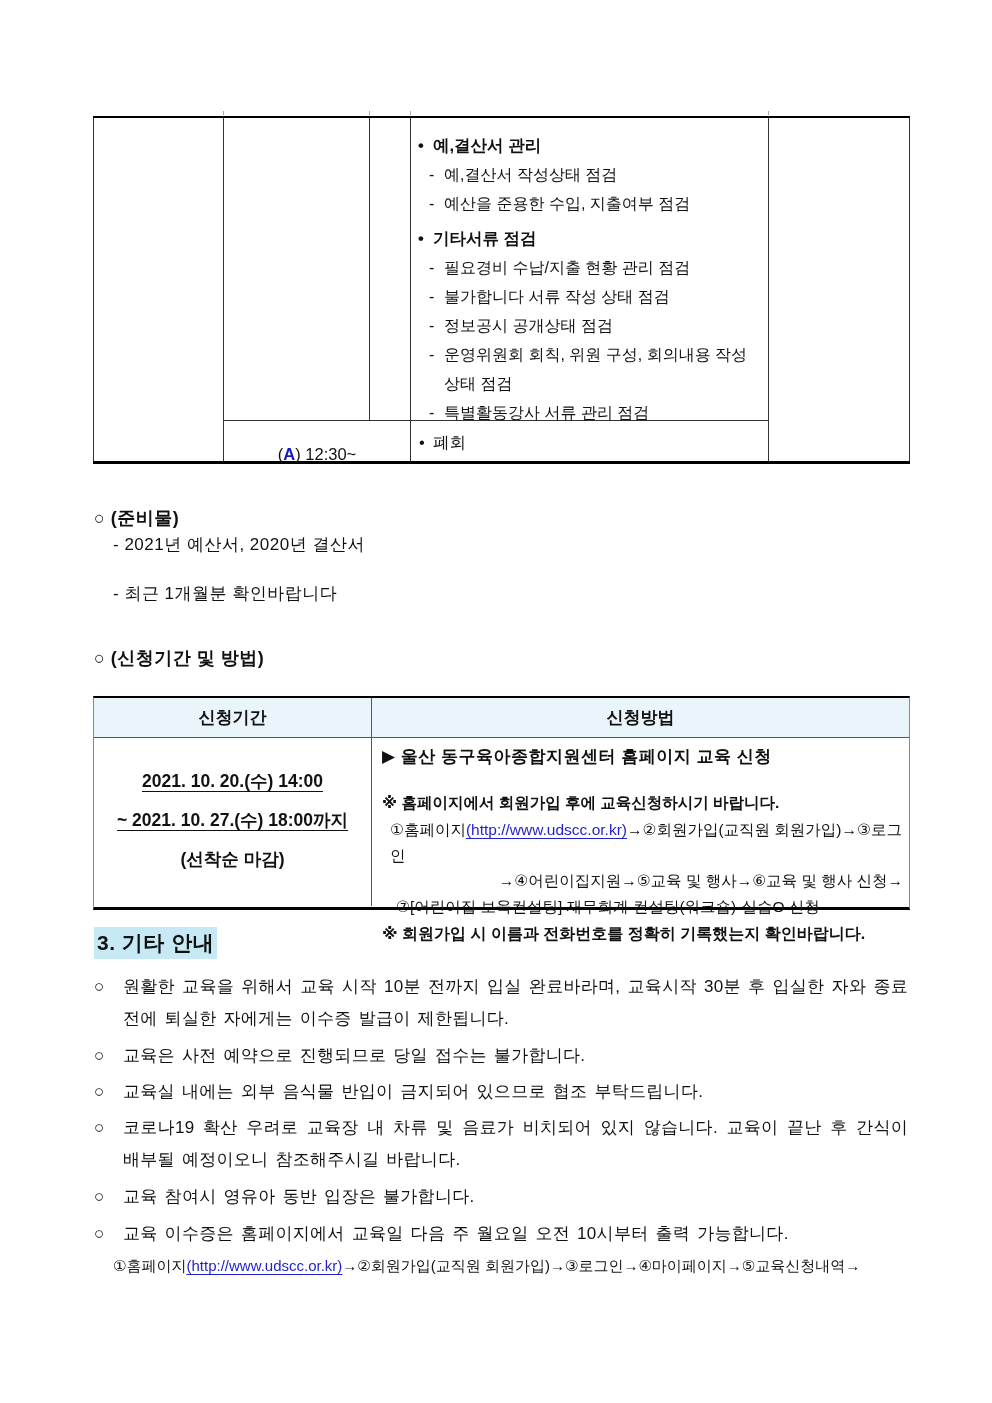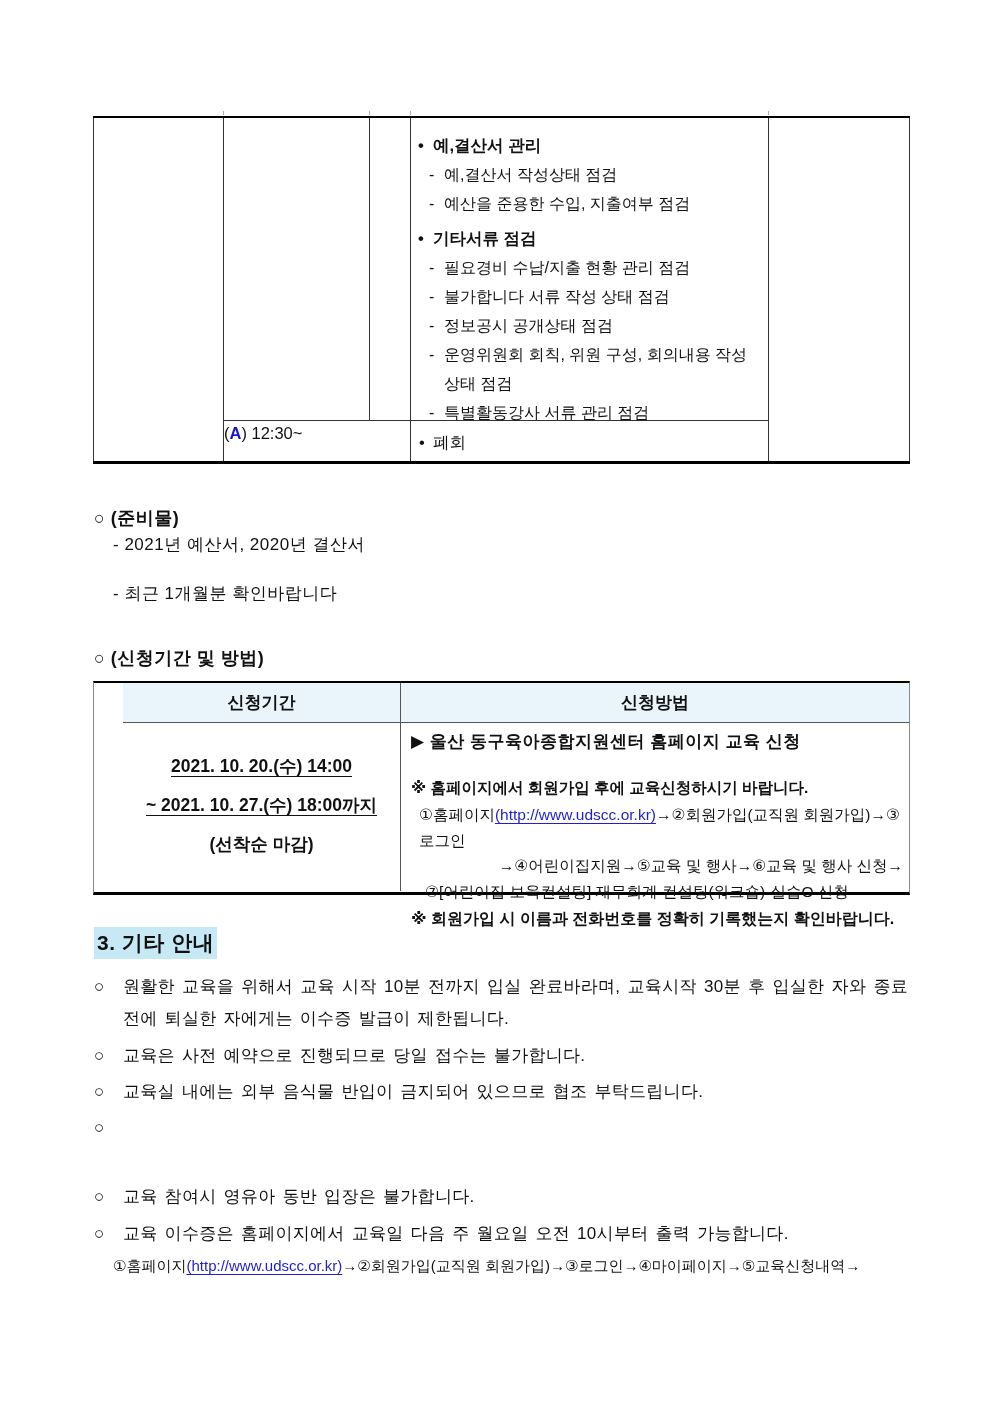--- a/index.html
+++ b/index.html
@@ -28,38 +28,38 @@
     font-size:16px; line-height:29px;
   }
   .s-item { position:relative; }
   .s-item .mk { position:absolute; top:0; }
   .sb { padding-left:22px; font-weight:bold; font-size:16.5px; }
   .sb .mk { left:7px; }
   .sd { padding-left:33px; }
   .sd .mk { left:18px; }
   .mt { margin-top:6px; }
   .s-time {
-    position:absolute; left:131px; top:294px; width:186px; height:42px;
-    line-height:42px; font-size:16.5px;
+    position:absolute; left:131px; top:315px; width:186px; height:42px;
+    line-height:42px; text-align:center; font-size:16.5px;
   }
   .s-close {
     position:absolute; left:318px; top:303px; width:356px; height:42px;
     line-height:42px; font-size:16.5px; padding-left:22px;
   }
   .s-close .mk { position:absolute; left:8px; }
 
   
   .h1 { position:absolute; left:94px; font-size:18px; font-weight:bold; letter-spacing:0.5px; }
   .sub { position:absolute; left:113px; font-size:17px; letter-spacing:0.5px; }
 
   
   .app {
-    position:absolute; left:93px; top:681px; width:817px; height:214px;
+    position:absolute; left:93px; top:696px; width:817px; height:214px;
     border-top:2px solid #000; border-bottom:3px solid #000;
-    border-left:1px solid #888; border-right:1px solid #888;padding-left:29px;
+    border-left:1px solid #888; border-right:1px solid #888;
   }
   .app-hrow {
     display:flex; height:40px; background:#e9f4fb; border-bottom:1px solid #555;
   }
   .app-h1, .app-h2 {
     line-height:39px; text-align:center; font-size:17px; font-weight:bold;
   }
   .app-h1 { width:278px; border-right:1px solid #555; }
   .app-h2 { flex:1;text-align:center; }
   .app-body { display:flex; height:168px; }
@@ -197,20 +197,21 @@
   <div class="o-item" style="top:1040px">
     <span class="om">○</span>
     <span>교육은 사전 예약으로 진행되므로 당일 접수는 불가합니다.</span>
   </div>
   <div class="o-item" style="top:1076px">
     <span class="om">○</span>
     <span>교육실 내에는 외부 음식물 반입이 금지되어 있으므로 협조 부탁드립니다.</span>
   </div>
   <div class="o-item o-just" style="top:1112px">
     <span class="om">○</span>
+    <span>코로나19 확산 우려로 교육장 내 차류 및 음료가 비치되어 있지 않습니다. 교육이 끝난 후 간식이 배부될 예정이오니 참조해주시길 바랍니다.</span>
   </div>
   <div class="o-item" style="top:1181px">
     <span class="om">○</span>
     <span>교육 참여시 영유아 동반 입장은 불가합니다.</span>
   </div>
   <div class="o-item" style="top:1218px">
     <span class="om">○</span>
     <span>교육 이수증은 홈페이지에서 교육일 다음 주 월요일 오전 10시부터 출력 가능합니다.</span>
   </div>
 

